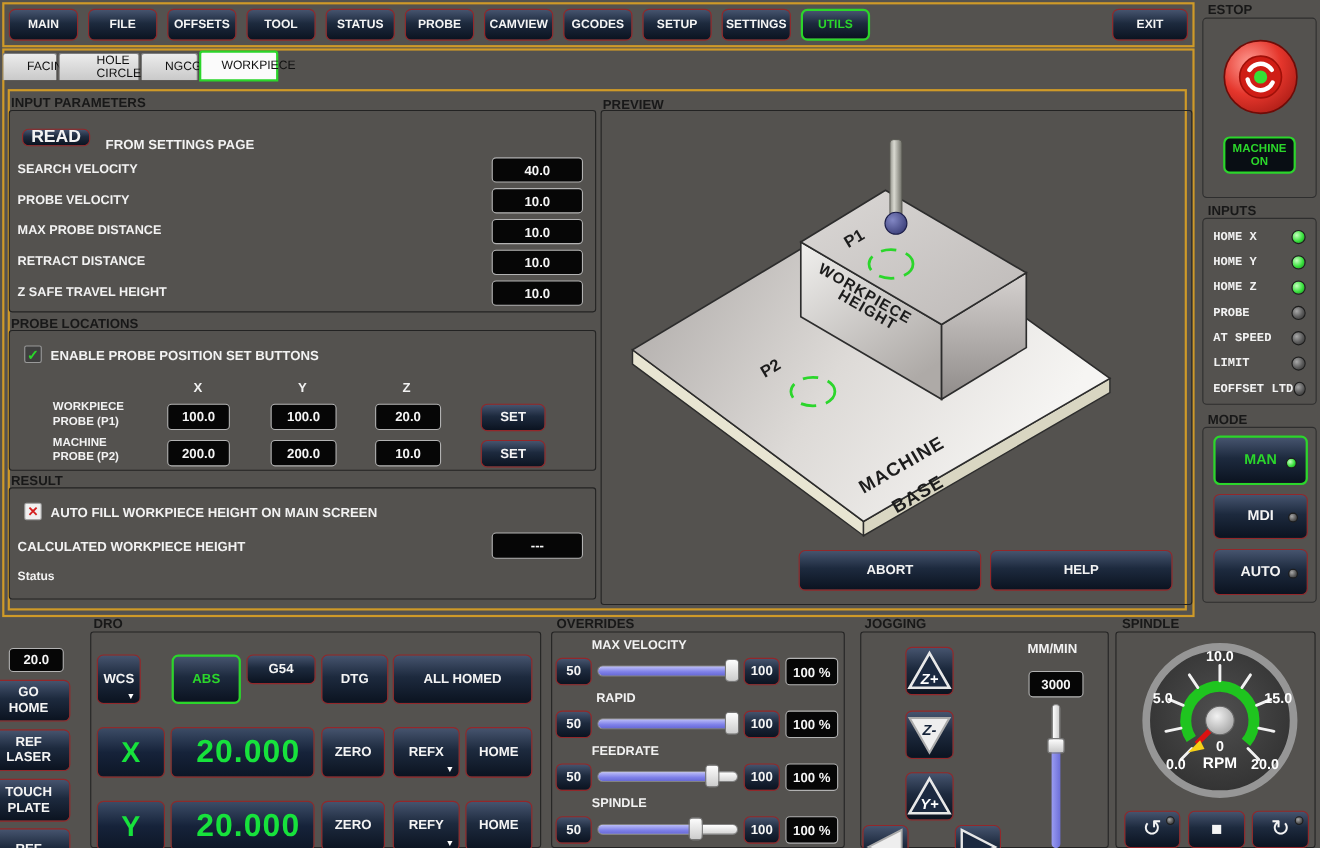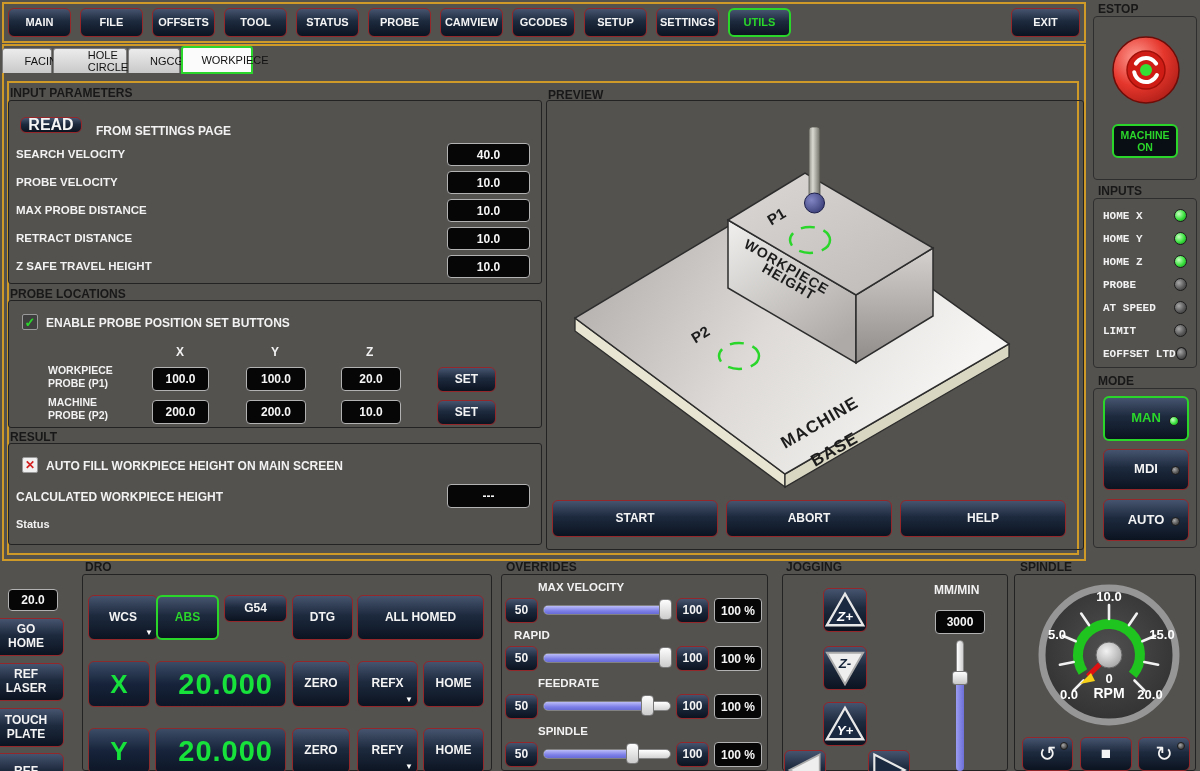--- a/index.html
+++ b/index.html
@@ -207,21 +207,20 @@
     <ellipse cx="263" cy="139" rx="20" ry="13" fill="none" stroke="#2bd62b" stroke-width="2.5" stroke-dasharray="14 9"></ellipse>
     <ellipse cx="192" cy="255" rx="20" ry="13" fill="none" stroke="#2bd62b" stroke-width="2.5" stroke-dasharray="14 9"></ellipse>
 
     <text transform="translate(232 120) rotate(-31)" text-anchor="middle" font-size="15" fill="#1c1c1c" font-weight="bold">P1</text>
     <text transform="translate(156 238) rotate(-31)" text-anchor="middle" font-size="15" fill="#1c1c1c" font-weight="bold">P2</text>
     <text transform="translate(196 146) rotate(30)" font-size="14" letter-spacing="1" fill="#1c1c1c" font-weight="bold">WORKPIECE</text>
     <text transform="translate(214 170) rotate(30)" font-size="14" letter-spacing="1" fill="#1c1c1c" font-weight="bold">HEIGHT</text>
     <text transform="translate(238 348) rotate(-30)" font-size="17" letter-spacing="1" fill="#1c1c1c" font-weight="bold">MACHINE</text>
     <text transform="translate(268 366) rotate(-30)" font-size="17" letter-spacing="1" fill="#1c1c1c" font-weight="bold">BASE</text>
   </svg>
-  <div class="btn" style="left:552px;top:500px;width:166px;height:37px;font-size:12px">START</div>
   <div class="btn" style="left:726px;top:500px;width:166px;height:37px;font-size:12px">ABORT</div>
   <div class="btn" style="left:900px;top:500px;width:166px;height:37px;font-size:12px">HELP</div>
 
   <div class="glabel" style="left:1098px;top:2px">ESTOP</div>
   <div class="sidepanel" style="top:16px;height:164px"></div>
   <svg class="abs" style="left:1110px;top:34px;cursor:pointer" width="72" height="72" viewBox="0 0 72 72">
     <defs>
       <radialGradient id="gEstop" cx="0.35" cy="0.32" r="0.95">
         <stop offset="0" stop-color="#ff9d94"></stop>
           <stop offset="0.45" stop-color="#e5362c"></stop>
@@ -297,21 +296,21 @@
   <div class="btn cutleft" style="left:-12px;top:708px;width:76px;height:39px;font-size:12px;flex-direction:column">
     <span>TOUCH</span>
     <span>PLATE</span>
   </div>
   <div class="btn cutleft" style="left:-12px;top:753px;width:76px;height:38px;font-size:12px;flex-direction:column">
     <span>REF</span>
   </div>
 
   <div class="glabel" style="left:85px;top:560px">DRO</div>
   <div class="group" style="left:82px;top:574px;width:410px;height:197px"></div>
-  <div class="btn" style="left:88px;top:595px;width:70px;height:45px;font-size:12px">
+  <div class="btn" style="left:88px;top:595px;width:40px;height:45px;font-size:12px">
     <span>WCS</span>
     <span class="dd">▼</span>
   </div>
   <div class="btn green" style="left:156px;top:595px;width:63px;height:45px;font-size:12px">ABS</div>
   <div class="btn" style="left:224px;top:595px;width:63px;height:27px;font-size:12px">G54</div>
   <div class="btn" style="left:292px;top:595px;width:61px;height:45px;font-size:12px">DTG</div>
   <div class="btn" style="left:357px;top:595px;width:127px;height:45px;font-size:12px">ALL HOMED</div>
 
   <div class="dro-axis" style="left:88px;top:661px;width:62px;height:46px">X</div>
   <div class="dro-val" style="left:155px;top:661px;width:131px;height:46px">20.000</div>
@@ -336,21 +335,21 @@
 
   <div class="wlabel" style="left:538px;top:581px">MAX VELOCITY</div>
   <div class="btn" style="left:505px;top:598px;width:33px;height:25px;font-size:12px">50</div>
   <div class="ov-track" style="left:543px;top:605px">
     <div class="ov-fill" style="width:121px"></div>
     <div class="ov-handle" style="left:115px"></div>
   </div>
   <div class="btn" style="left:676px;top:598px;width:33px;height:25px;font-size:12px">100</div>
   <div class="valbox" style="left:714px;top:598px;width:48px;height:25px">100 %</div>
 
-  <div class="wlabel" style="left:514px;top:629px">RAPID</div>
+  <div class="wlabel" style="left:542px;top:629px">RAPID</div>
   <div class="btn" style="left:505px;top:646px;width:33px;height:25px;font-size:12px">50</div>
   <div class="ov-track" style="left:543px;top:653px">
     <div class="ov-fill" style="width:121px"></div>
     <div class="ov-handle" style="left:115px"></div>
   </div>
   <div class="btn" style="left:676px;top:646px;width:33px;height:25px;font-size:12px">100</div>
   <div class="valbox" style="left:714px;top:646px;width:48px;height:25px">100 %</div>
 
   <div class="wlabel" style="left:538px;top:677px">FEEDRATE</div>
   <div class="btn" style="left:505px;top:694px;width:33px;height:25px;font-size:12px">50</div>

